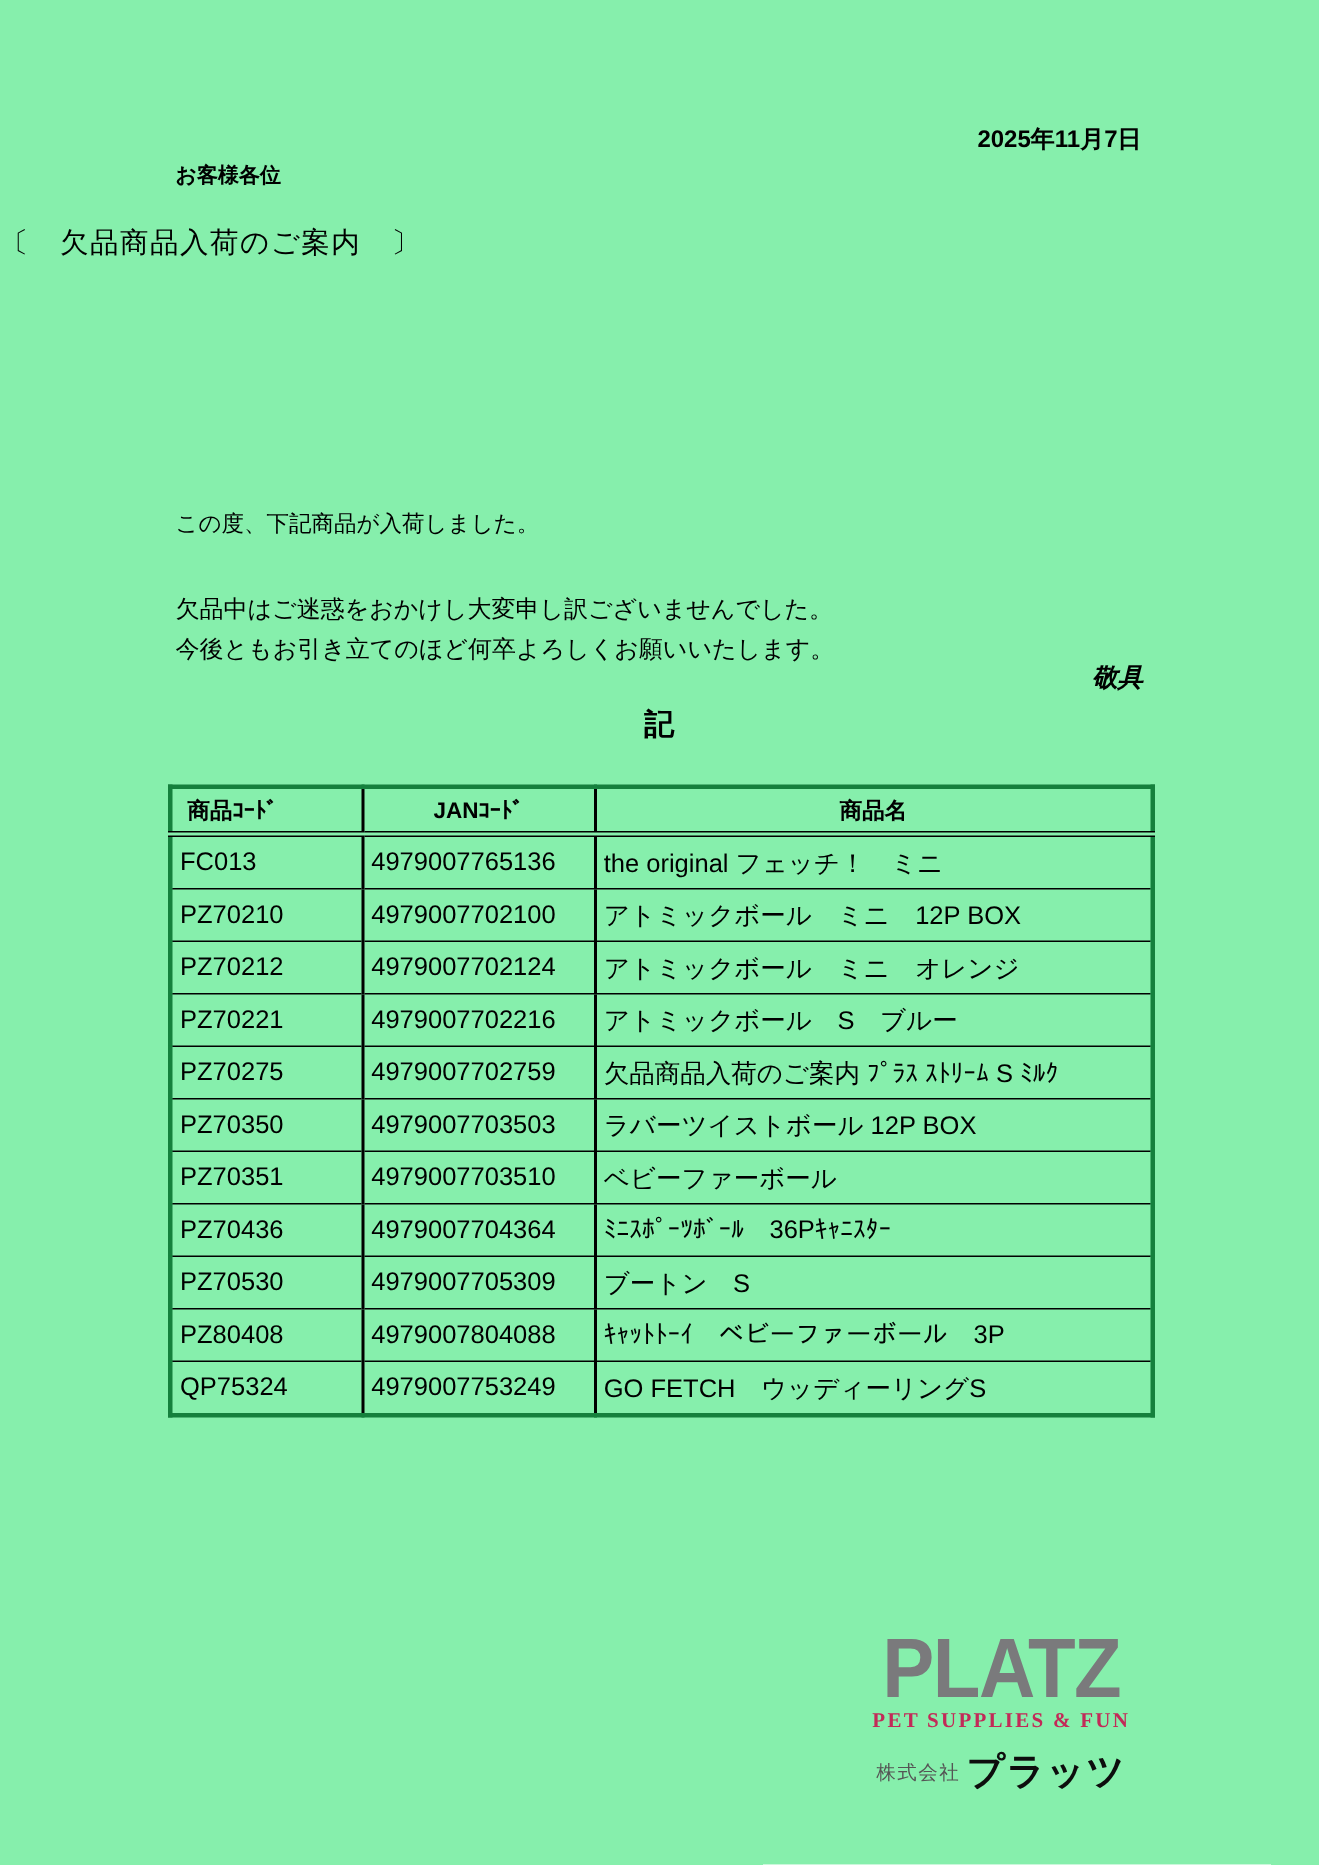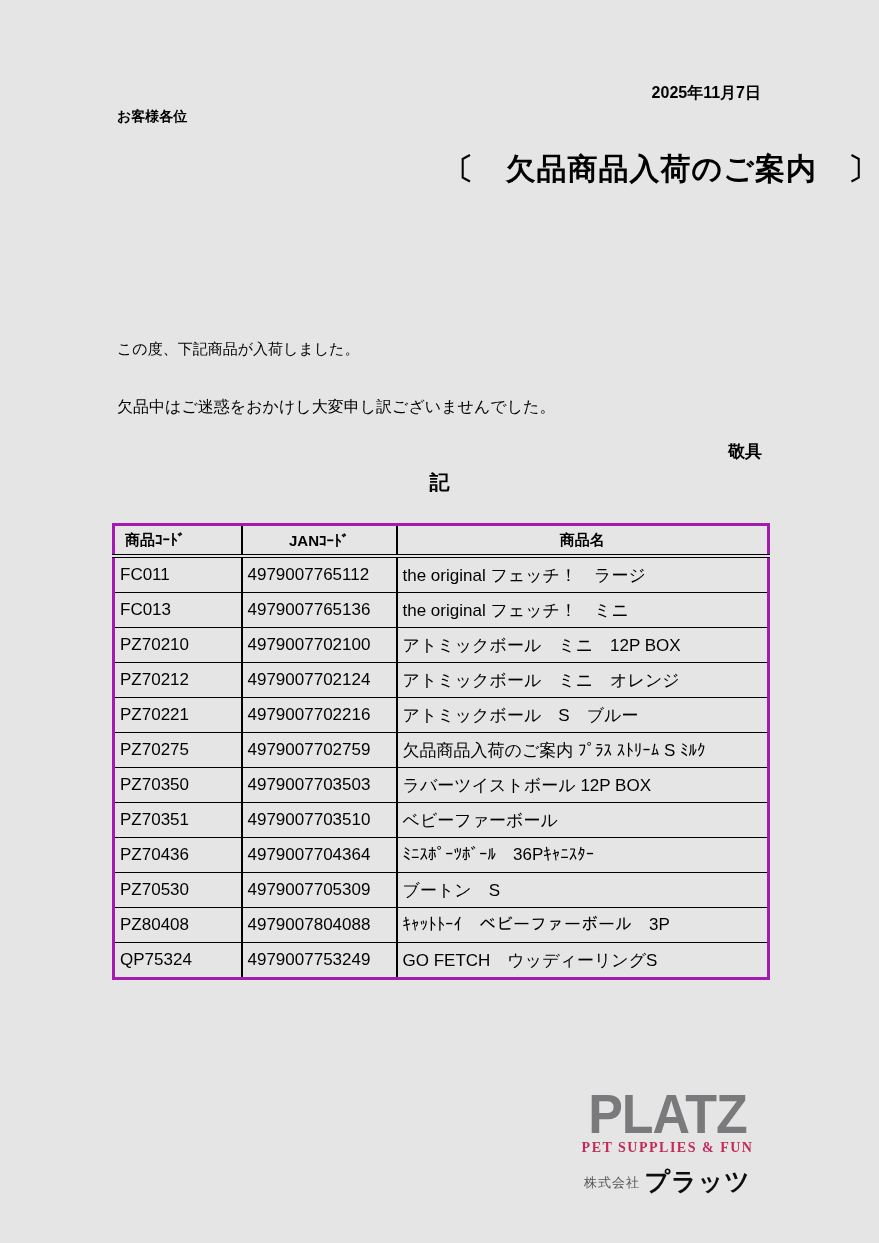--- a/index.html
+++ b/index.html
@@ -1,20 +1,20 @@
 <!DOCTYPE html>
 <html><head>
 <meta charset="utf-8">
 <style>
   html, body { margin: 0; padding: 0; background: #ffffff; }
   .page {
     position: relative;
     width: 879px;
     height: 1243px;
-    background: #e5e5e5;
+    background: #86efac;
     font-family: "Liberation Sans", "DejaVu Sans", sans-serif;
     color: #000000;
     overflow: hidden;
     margin: 0 auto;
   }
   .date {
     position: absolute;
     top: 83px;
     right: 118px;
     font-size: 16px;
@@ -25,23 +25,23 @@
     top: 108px;
     left: 117px;
     font-size: 14px;
     font-weight: 600;
   }
   .doc-title {
     position: absolute;
     top: 149px;
     left: 0;
     width: 100%;
-    text-align: right;
-    font-size: 30px;
-    font-weight: bold;
+    text-align: left;
+    font-size: 19px;
+    font-weight: normal;
     letter-spacing: 1px;
   }
   .greeting {
     position: absolute;
     top: 271px;
     left: 117px;
     font-size: 16px;
     line-height: 27px;
   }
   .notice {
@@ -56,38 +56,39 @@
     left: 117px;
     font-size: 16px;
     line-height: 27px;
   }
   .closing {
     position: absolute;
     top: 440px;
     right: 117px;
     font-size: 17px;
     font-weight: 600;
+    font-style: italic;
   }
   .record-marker {
     position: absolute;
     top: 469px;
     left: 0;
     width: 100%;
     text-align: center;
     font-size: 20px;
     font-weight: 600;
   }
   table.product-table {
     position: absolute;
     top: 523px;
     left: 112px;
     width: 655px;
     border-collapse: collapse;
     table-layout: fixed;
-    border: 3px solid #a21caf;
+    border: 3px solid #15803d;
   }
   .product-table col.c1 { width: 128px; }
   .product-table col.c2 { width: 155px; }
   .product-table col.c3 { width: 372px; }
   .product-table th {
     border: 1px solid #000;
     border-bottom: 4px double #000;
     height: 26px;
     font-size: 15px;
     font-weight: 600;
@@ -160,20 +161,21 @@
 
   <div class="recipient">お客様各位</div>
 
   <div class="doc-title">〔　欠品商品入荷のご案内　〕</div>
 
 
   <div class="notice">この度、下記商品が入荷しました。</div>
 
   <div class="apology">
     <div>欠品中はご迷惑をおかけし大変申し訳ございませんでした。</div>
+    <div>今後ともお引き立てのほど何卒よろしくお願いいたします。</div>
   </div>
 
   <div class="closing">敬具</div>
 
   <div class="record-marker">記</div>
 
   <table class="product-table">
     <colgroup>
       <col class="c1">
         <col class="c2">
@@ -181,25 +183,20 @@
     </colgroup>
     <thead>
       <tr>
           <th>商品ｺｰﾄﾞ</th>
           <th>JANｺｰﾄﾞ</th>
           <th>商品名</th>
         </tr>
     </thead>
     <tbody>
         <tr>
-          <td>FC011</td>
-          <td>4979007765112</td>
-          <td>the original フェッチ！　ラージ</td>
-        </tr>
-        <tr>
           <td>FC013</td>
           <td>4979007765136</td>
           <td>the original フェッチ！　ミニ</td>
         </tr>
         <tr>
           <td>PZ70210</td>
           <td>4979007702100</td>
           <td>アトミックボール　ミニ　12P BOX</td>
         </tr>
         <tr>

